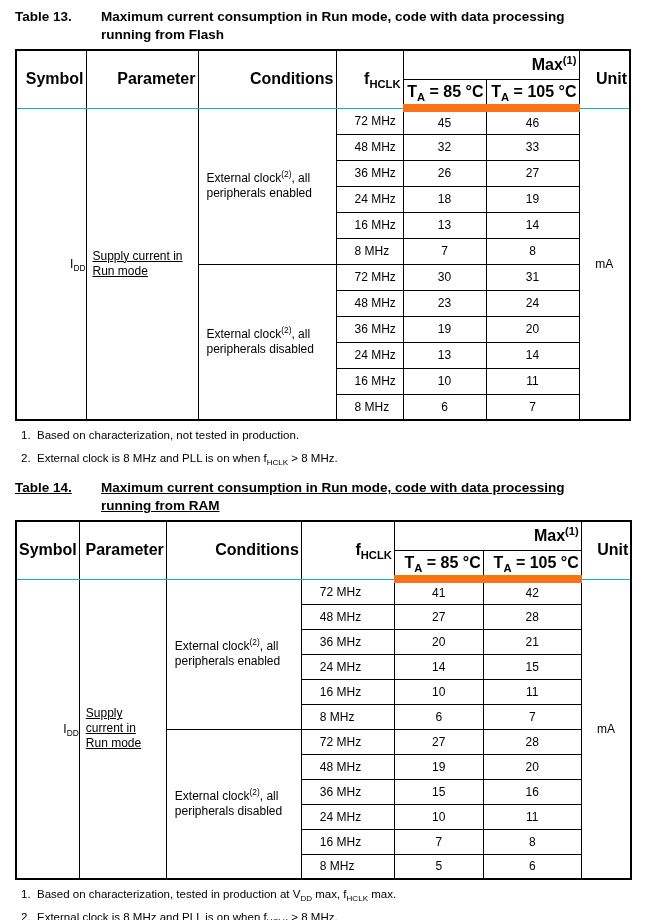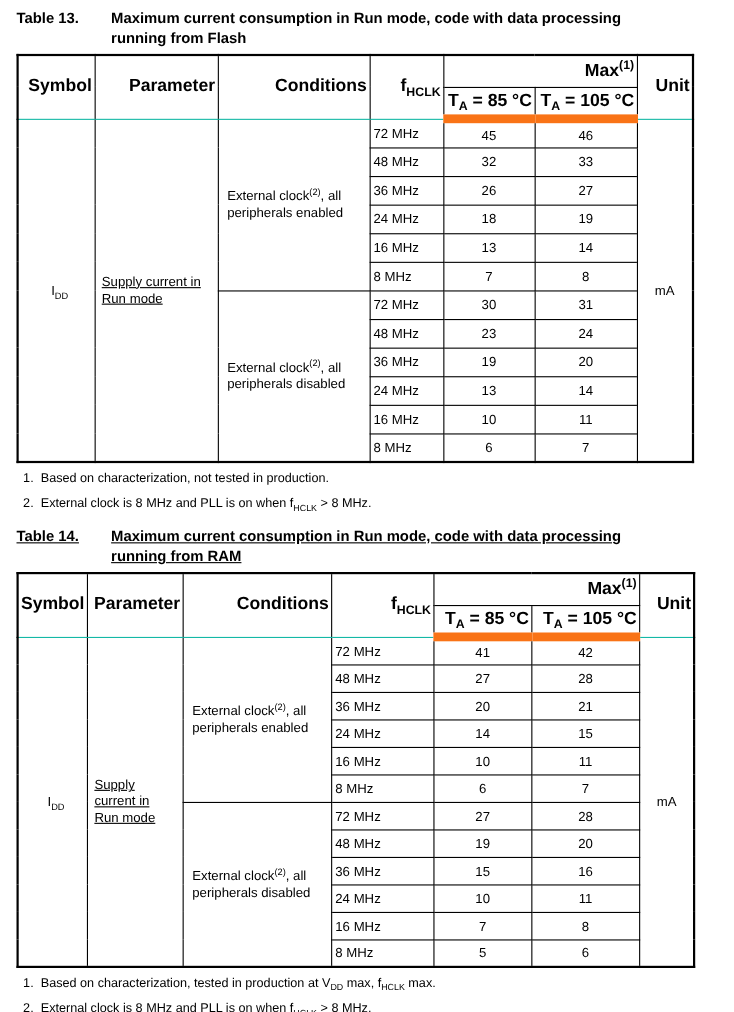--- a/index.html
+++ b/index.html
@@ -23,25 +23,25 @@
   .dtable th, .dtable td { border:1px solid #000; overflow:hidden; }
   .dtable thead th { font-size:16px; font-weight:bold; text-align:right; vertical-align:middle; padding:0 2px; }
   .dtable thead th.rs { border-bottom:1px solid #14b8a6; }
   .dtable thead tr.hrow2 th { border-bottom:8px solid #f97316; }
   .dtable tbody td { font-size:12px; vertical-align:middle; }
   .t13 thead tr { height:29px; }
   .t13 tbody tr { height:26px; }
   .t14 thead tr { height:29px; }
   .t14 tbody tr { height:25px; }
 
-  .c-sym  { text-align:center; padding-left:6px; }
+  .c-sym  { text-align:right; padding-left:6px; }
   .c-par  { text-align:left; padding-left:6px; line-height:15px;text-decoration:underline; }
   .c-par span { display:block; }
   .c-cond { text-align:left; padding-left:8px; padding-right:2px; line-height:15px; }
-  .c-freq { text-align:left; padding-left:3px; }
+  .c-freq { text-align:left; padding-left:18px; }
   .c-num  { text-align:center; }
   .c-unit { text-align:center; }
 
   sub { font-size:0.7em; line-height:0; }
   sup { font-size:0.7em; line-height:0; }
 
   
   .footnotes { margin-top:7px; }
   .footnote { display:flex; font-size:11.5px; line-height:15px; margin-bottom:8px; }
   .footnote .fn-num { width:22px; flex:none; padding-left:6px; }

